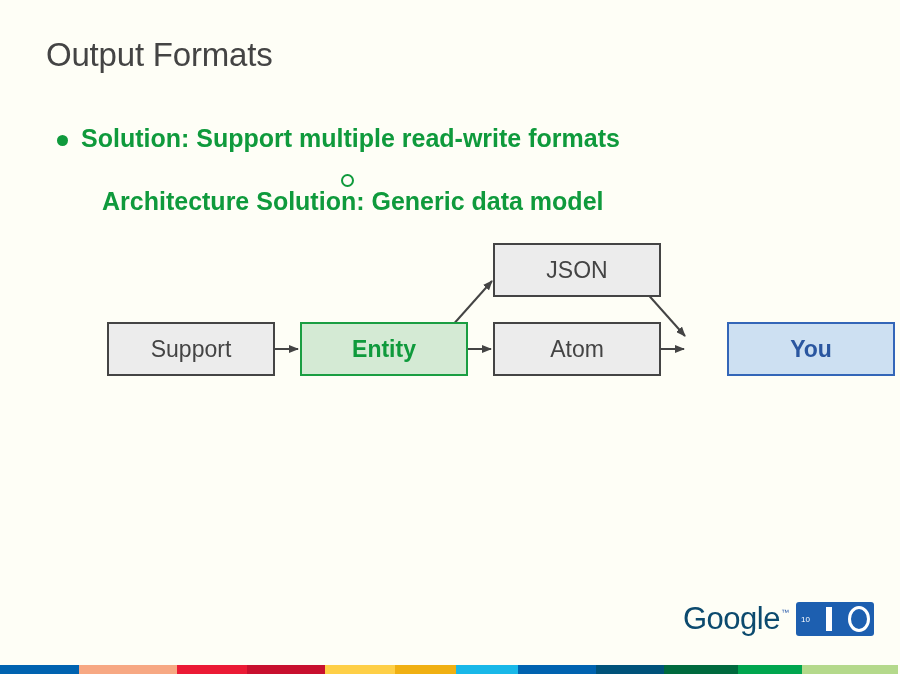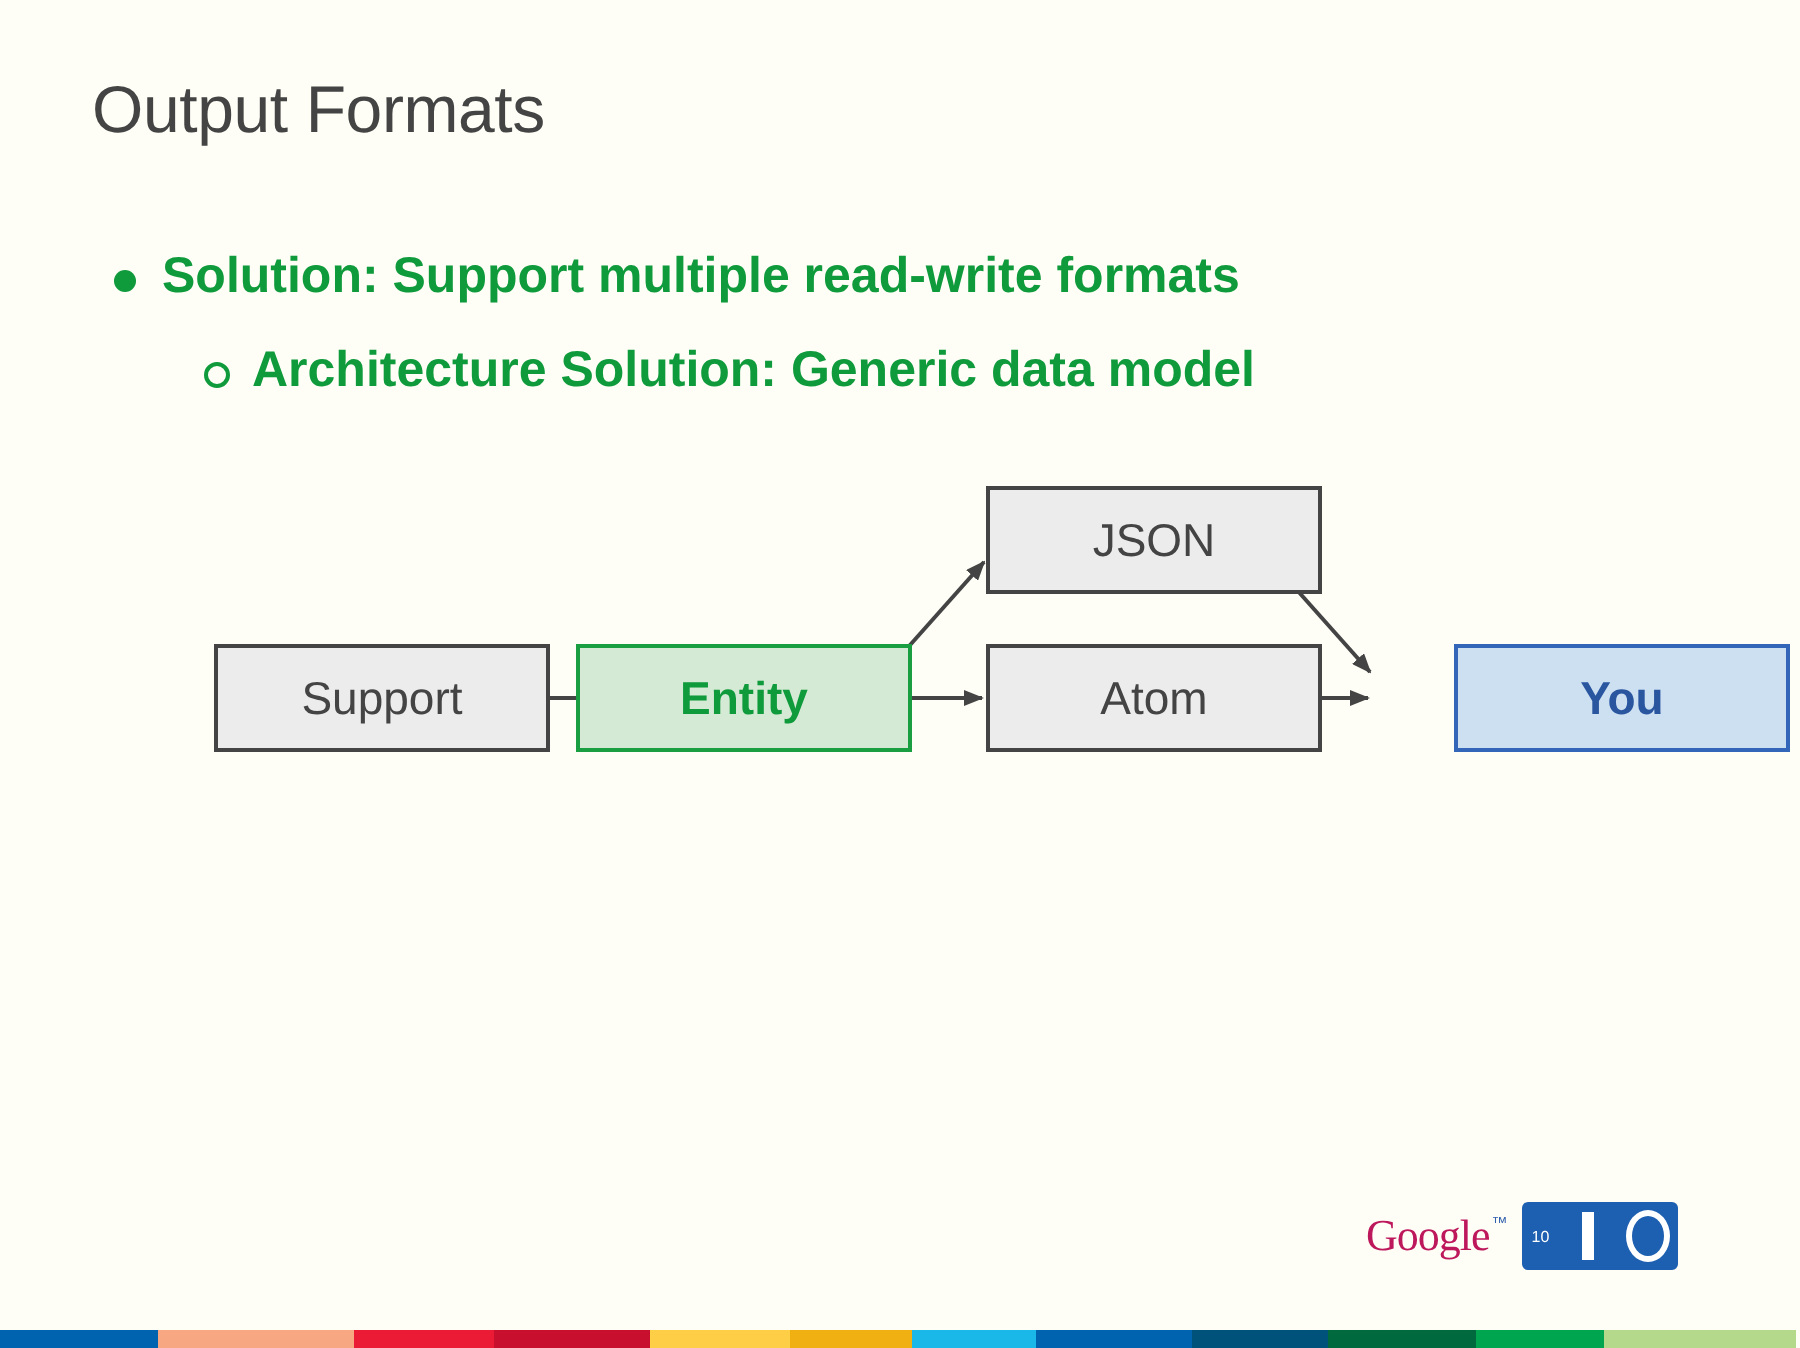--- a/index.html
+++ b/index.html
@@ -11,21 +11,21 @@
     .title {
       position: absolute; left: 46px; top: 36px;
       font-size: 33px; color: #444444; font-weight: normal;
       letter-spacing: -0.2px;
     }
     .bullet-row {
       position: absolute; display: flex; align-items: center;
       color: #0f9a3c; font-weight: bold; font-size: 25px; margin-top: 20px;
     }
     .bullet-l1 { left: 57px; top: 104px; }
-    .bullet-l2 { left: 102px; top: 151px; }
+    .bullet-l2 { left: 102px; top: 151px; flex-direction: column; }
     .dot-filled {
       width: 11px; height: 11px; border-radius: 50%;
       background: #0f9a3c; margin-right: 13px; margin-top: 3px;
     }
     .dot-open {
       width: 9px; height: 9px; border-radius: 50%;
       border: 2px solid #0f9a3c; margin-right: 11px; margin-top: 3px;
       box-sizing: content-box;
     }
     .box {
@@ -34,21 +34,21 @@
       display: flex; align-items: center; justify-content: center;
       font-size: 23px; color: #444;
     }
     .box.entity { background: #d4ead4; border-color: #1a9e42; color: #0f9a3c; font-weight: bold; }
     .box.you { background: #cde0f2; border-color: #3366b8; color: #2a56a0; font-weight: bold; }
     svg.arrows { position: absolute; left: 0; top: 0; pointer-events: none; }
     .logo {
       position: absolute; left: 683px; top: 601px; display: flex; align-items: center;
     }
     .logo-google {
-      font-family: Liberation Serif, serif; font-size: 22px; color: #be185d;
+      font-family: Liberation Sans, sans-serif; font-size: 31px; color: #0c4a6e;
       letter-spacing: -0.5px;
     }
     .logo-tm { font-size: 8px; color: #2f5fae; margin-left: 1px; margin-top: -14px; }
     .logo-io {
       margin-left: 7px; height: 34px; background: #1d5fb0; border-radius: 3px;
       display: flex; align-items: center; padding: 0 4px 0 5px; gap: 16px;
     }
     .logo-small { color: #fff; font-size: 8px; }
     .logo-i { width: 6px; height: 24px; background: #fff; }
     .logo-o { width: 22px; height: 26px; border: 3px solid #fff; border-radius: 50%; box-sizing: border-box; }
@@ -76,21 +76,21 @@
     </marker>
   </defs>
   <line x1="250" y1="349" x2="298" y2="349" stroke="#444" stroke-width="2" marker-start="url(#ah)" marker-end="url(#ah)"></line>
   <line x1="444" y1="349" x2="491" y2="349" stroke="#444" stroke-width="2" marker-start="url(#ah)" marker-end="url(#ah)"></line>
   <line x1="637" y1="349" x2="684" y2="349" stroke="#444" stroke-width="2" marker-start="url(#ah)" marker-end="url(#ah)"></line>
   <line x1="443" y1="336" x2="492" y2="281" stroke="#444" stroke-width="2" marker-start="url(#ah)" marker-end="url(#ah)"></line>
   <line x1="636" y1="281" x2="685" y2="336" stroke="#444" stroke-width="2" marker-start="url(#ah)" marker-end="url(#ah)"></line>
 </svg>
 
 <div class="box" style="left:107px; top:322px;">Support</div>
-<div class="box entity" style="left:288px; top:322px;">Entity</div>
+<div class="box entity" style="left:300px; top:322px;">Entity</div>
 <div class="box" style="left:493px; top:243px;">JSON</div>
 <div class="box" style="left:493px; top:322px;">Atom</div>
 <div class="box you" style="left:686px; top:322px;margin-left:41px;">You</div>
 
 <div class="logo">
   <span class="logo-google">Google</span>
   <span class="logo-tm">™</span>
   <div class="logo-io">
     <span class="logo-small">10</span>
     <span class="logo-i"></span>

